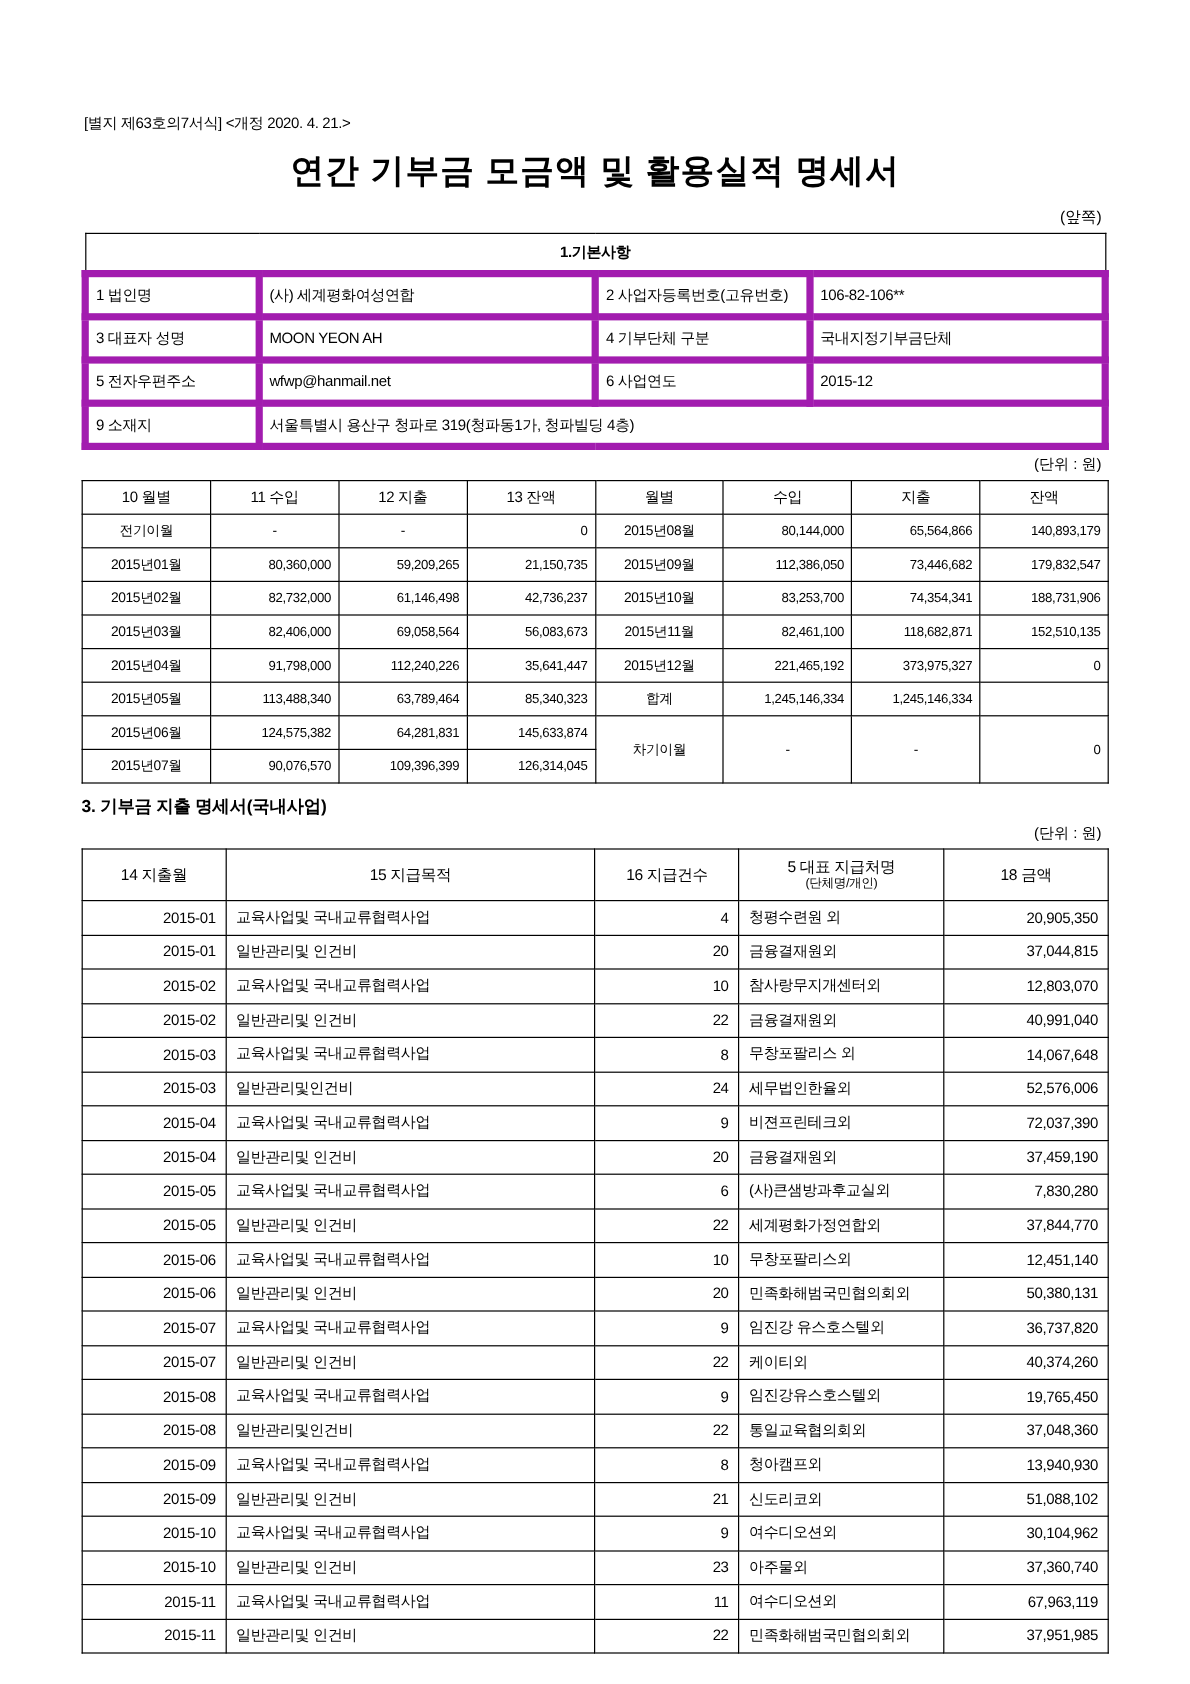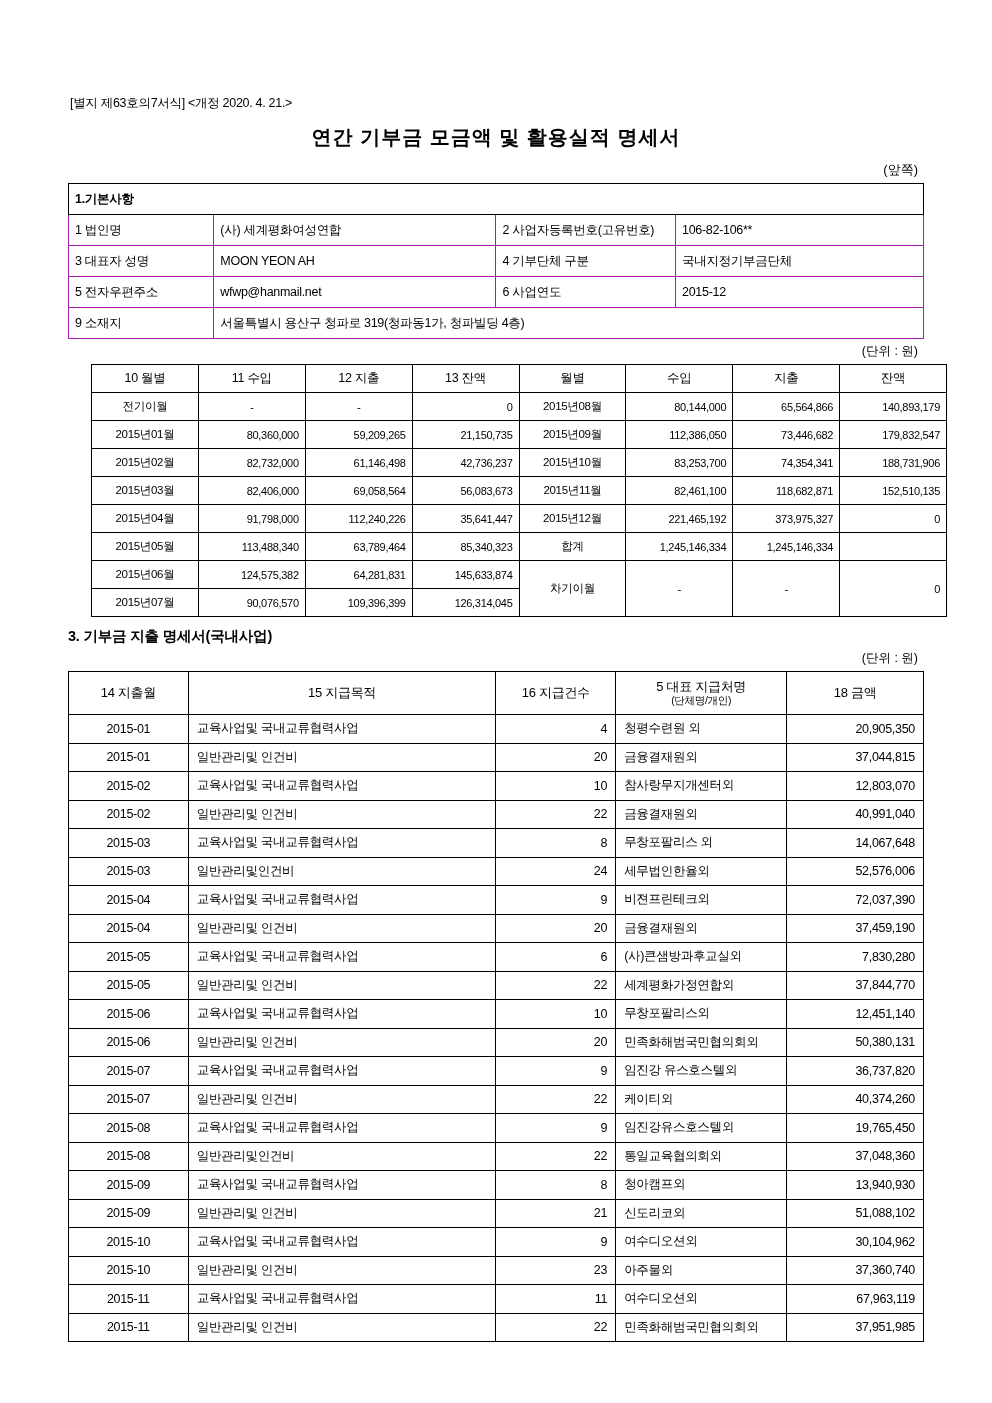--- a/index.html
+++ b/index.html
@@ -21,21 +21,21 @@
     box-sizing: border-box;
     padding: 95px 68px 0 68px;
   }
   .form-code {
     font-size: 12.5px;
     letter-spacing: -0.3px;
     margin: 0 0 6px 2px;
   }
   .doc-title {
     text-align: center;
-    font-size: 20px;
+    font-size: 28px;
     font-weight: bold;
     letter-spacing: 1px;
     margin: 12px 0 10px 0;
   }
   .right-note {
     text-align: right;
     font-size: 13px;
     margin: 4px 6px 4px 0;
   }
   .unit-note {
@@ -54,43 +54,42 @@
     width: 100%;
     table-layout: fixed;
   }
   .basic-table {
     border-top: 1.6px solid #000;
     border-bottom: 1.6px solid #000;
     border-left: 1.2px solid #000;
     border-right: 1.2px solid #000;
   }
   .basic-table td {
-    border: 1px solid #a21caf;
+    border: 6px solid #a21caf;
     font-size: 12.5px;
     height: 26px;
     padding: 2px 6px;
     letter-spacing: -0.3px;
     vertical-align: middle;
   }
   .basic-head-cell {
     border: none !important;
     border-bottom: 1px solid #000 !important;
     font-weight: bold;
     font-size: 14px;
-    text-align: left;
+    text-align: center;
     padding-left: 6px !important;
   }
   .lbl {
     white-space: nowrap;
   }
   
   .ie-table {
     border-top: 1.6px solid #000;
     border-bottom: 1.6px solid #000;
-    margin-left: 23px;
   }
   .ie-table th, .ie-table td {
     border: 1px solid #000;
     font-size: 11.5px;
     height: 25px;
     padding: 1px 6px;
     text-align: center;
     letter-spacing: -0.3px;
   }
   .ie-table th {
@@ -120,21 +119,21 @@
     font-weight: normal;
     text-align: center;
     font-size: 13px;
     height: 40px;
     line-height: 1.15;
   }
   .detail-table th .sub {
     font-size: 10.5px;
     display: block;
   }
-  .c-center { text-align: center; }
+  .c-center { text-align: right; }
   .c-left { text-align: left; }
   .c-right { text-align: right; }
 </style>
 </head>
 <body>
 
 <div class="page">
 
   <div class="form-code">[별지 제63호의7서식] &lt;개정 2020. 4. 21.&gt;</div>
 

